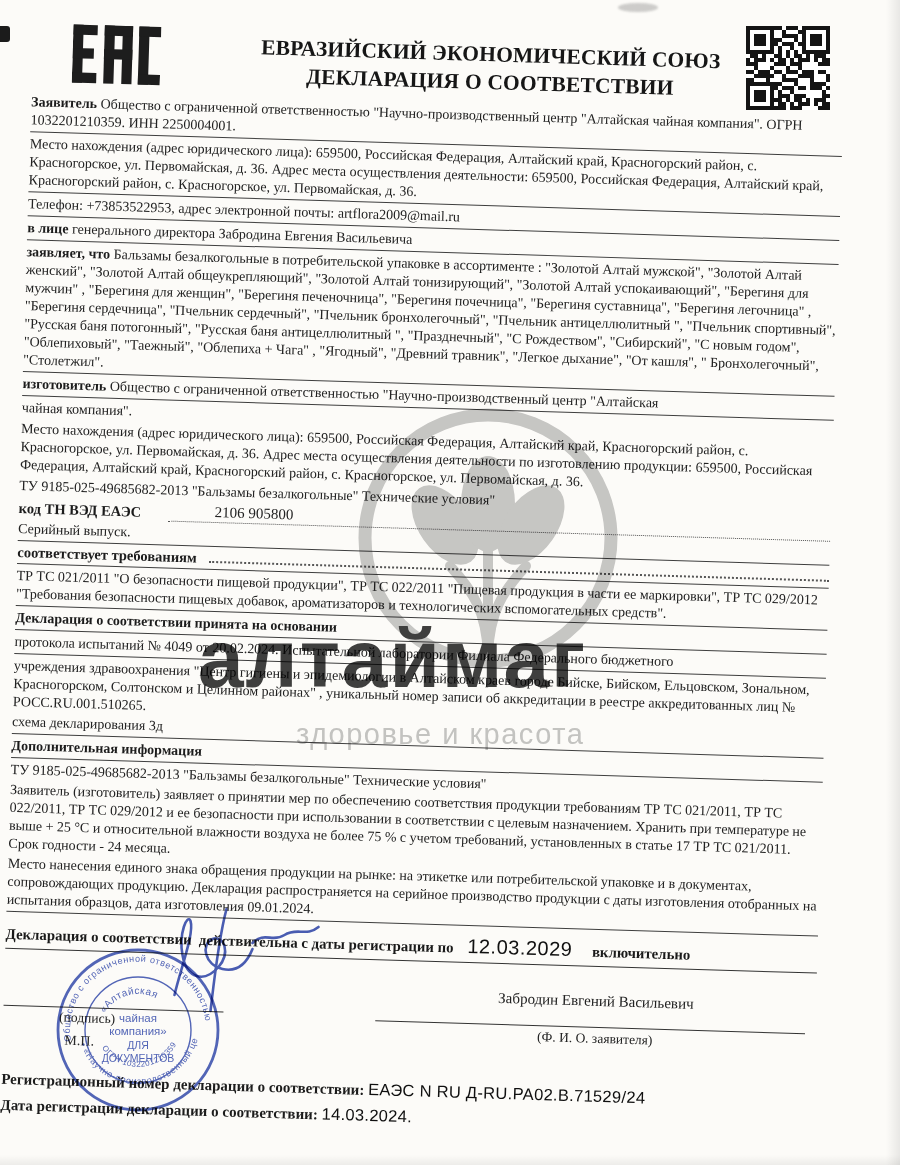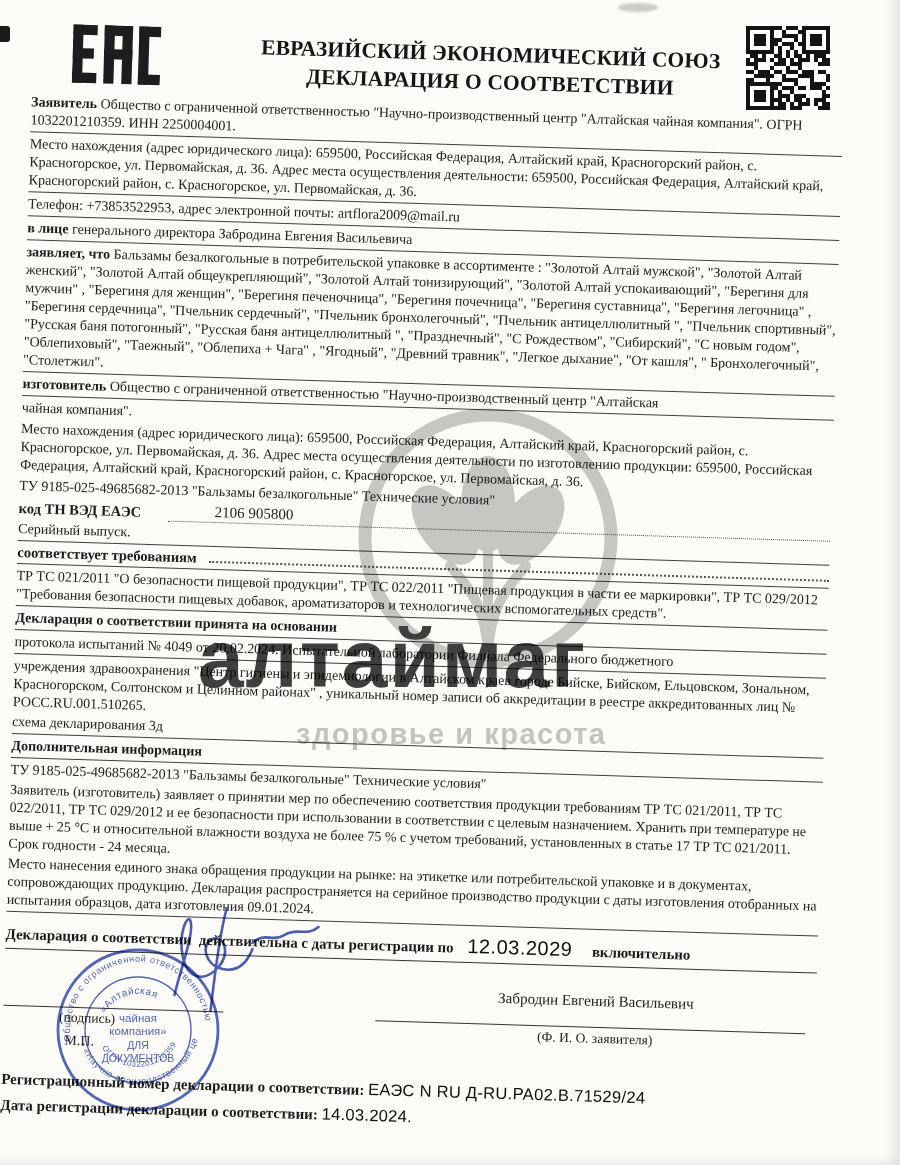--- a/index.html
+++ b/index.html
@@ -50,21 +50,21 @@
 
   
   .stamp{position:absolute;left:50px;top:942px;z-index:6;mix-blend-mode:multiply;opacity:.88;}
   .sig-ink{position:absolute;left:148px;top:903px;z-index:7;mix-blend-mode:multiply;opacity:.92;}
   .qr{position:absolute;left:746px;top:26px;z-index:3;}
   .wm{position:absolute;inset:0;z-index:9;pointer-events:none;mix-blend-mode:multiply;}
   .wm-emblem{position:absolute;left:348px;top:398px;}
   .wm-brand{position:absolute;left:198px;top:612px;
     font-family:"Liberation Sans", sans-serif;font-weight:700;font-size:82px;letter-spacing:2px;color:#404040;}
   .wm-tagline{position:absolute;left:296px;top:718px;
-    font-family:"Liberation Sans", sans-serif;font-weight:700;font-size:29px;letter-spacing:1.5px;color:#c6c6c6;}
+    font-family:"Liberation Sans", sans-serif;font-weight:400;font-size:29px;letter-spacing:1.5px;color:#c6c6c6;}
   svg text{font-family:"Liberation Sans", sans-serif;}
 </style>
 </head>
 <body>
 
 <div class="page">
   <div class="corner-mark"></div>
   <div class="smudge"></div>
 
   <svg class="qr" width="84" height="84" viewBox="0 0 84 84">

